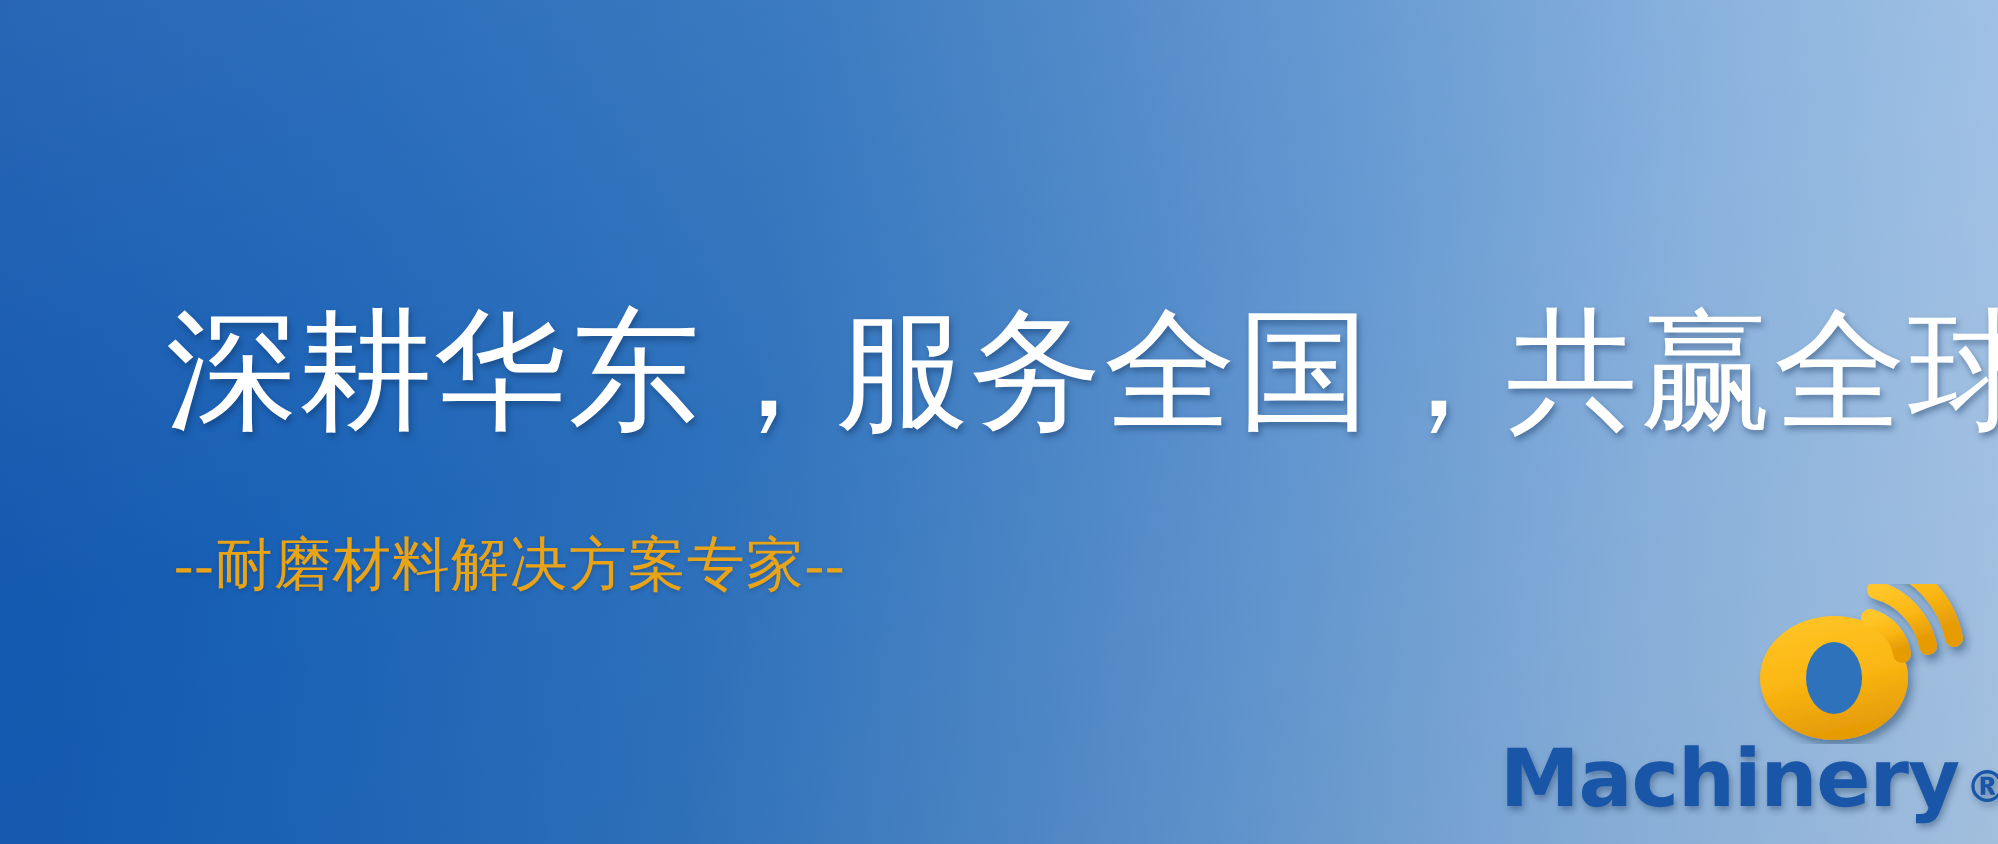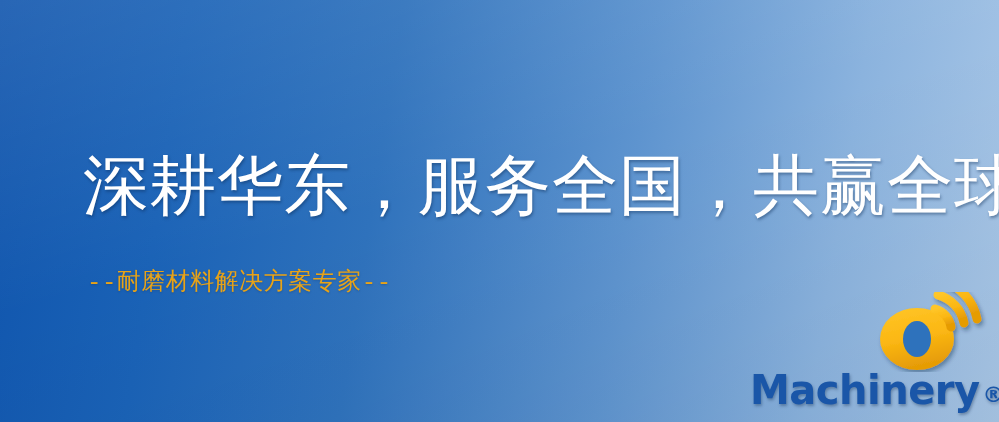--- a/index.html
+++ b/index.html
@@ -50,22 +50,22 @@
     color: #ffffff;
     white-space: nowrap;
     text-shadow: 1px 2px 3px rgba(9, 40, 82, 0.42);
   }
 
   
   #subtitle {
     position: absolute;
     left: 87px;
     top: 268px;
-    font-family: Liberation Mono, monospace;
-    font-size: 24px;
+    font-family: Liberation Serif, serif;
+    font-size: 29px;
     line-height: 30px;
     letter-spacing: 0.5px;
     color: #e8a317;
     white-space: nowrap;
     text-shadow: 0 1px 2px rgba(20, 50, 95, 0.30);
   }
 
   
   #logo {
     position: absolute;

